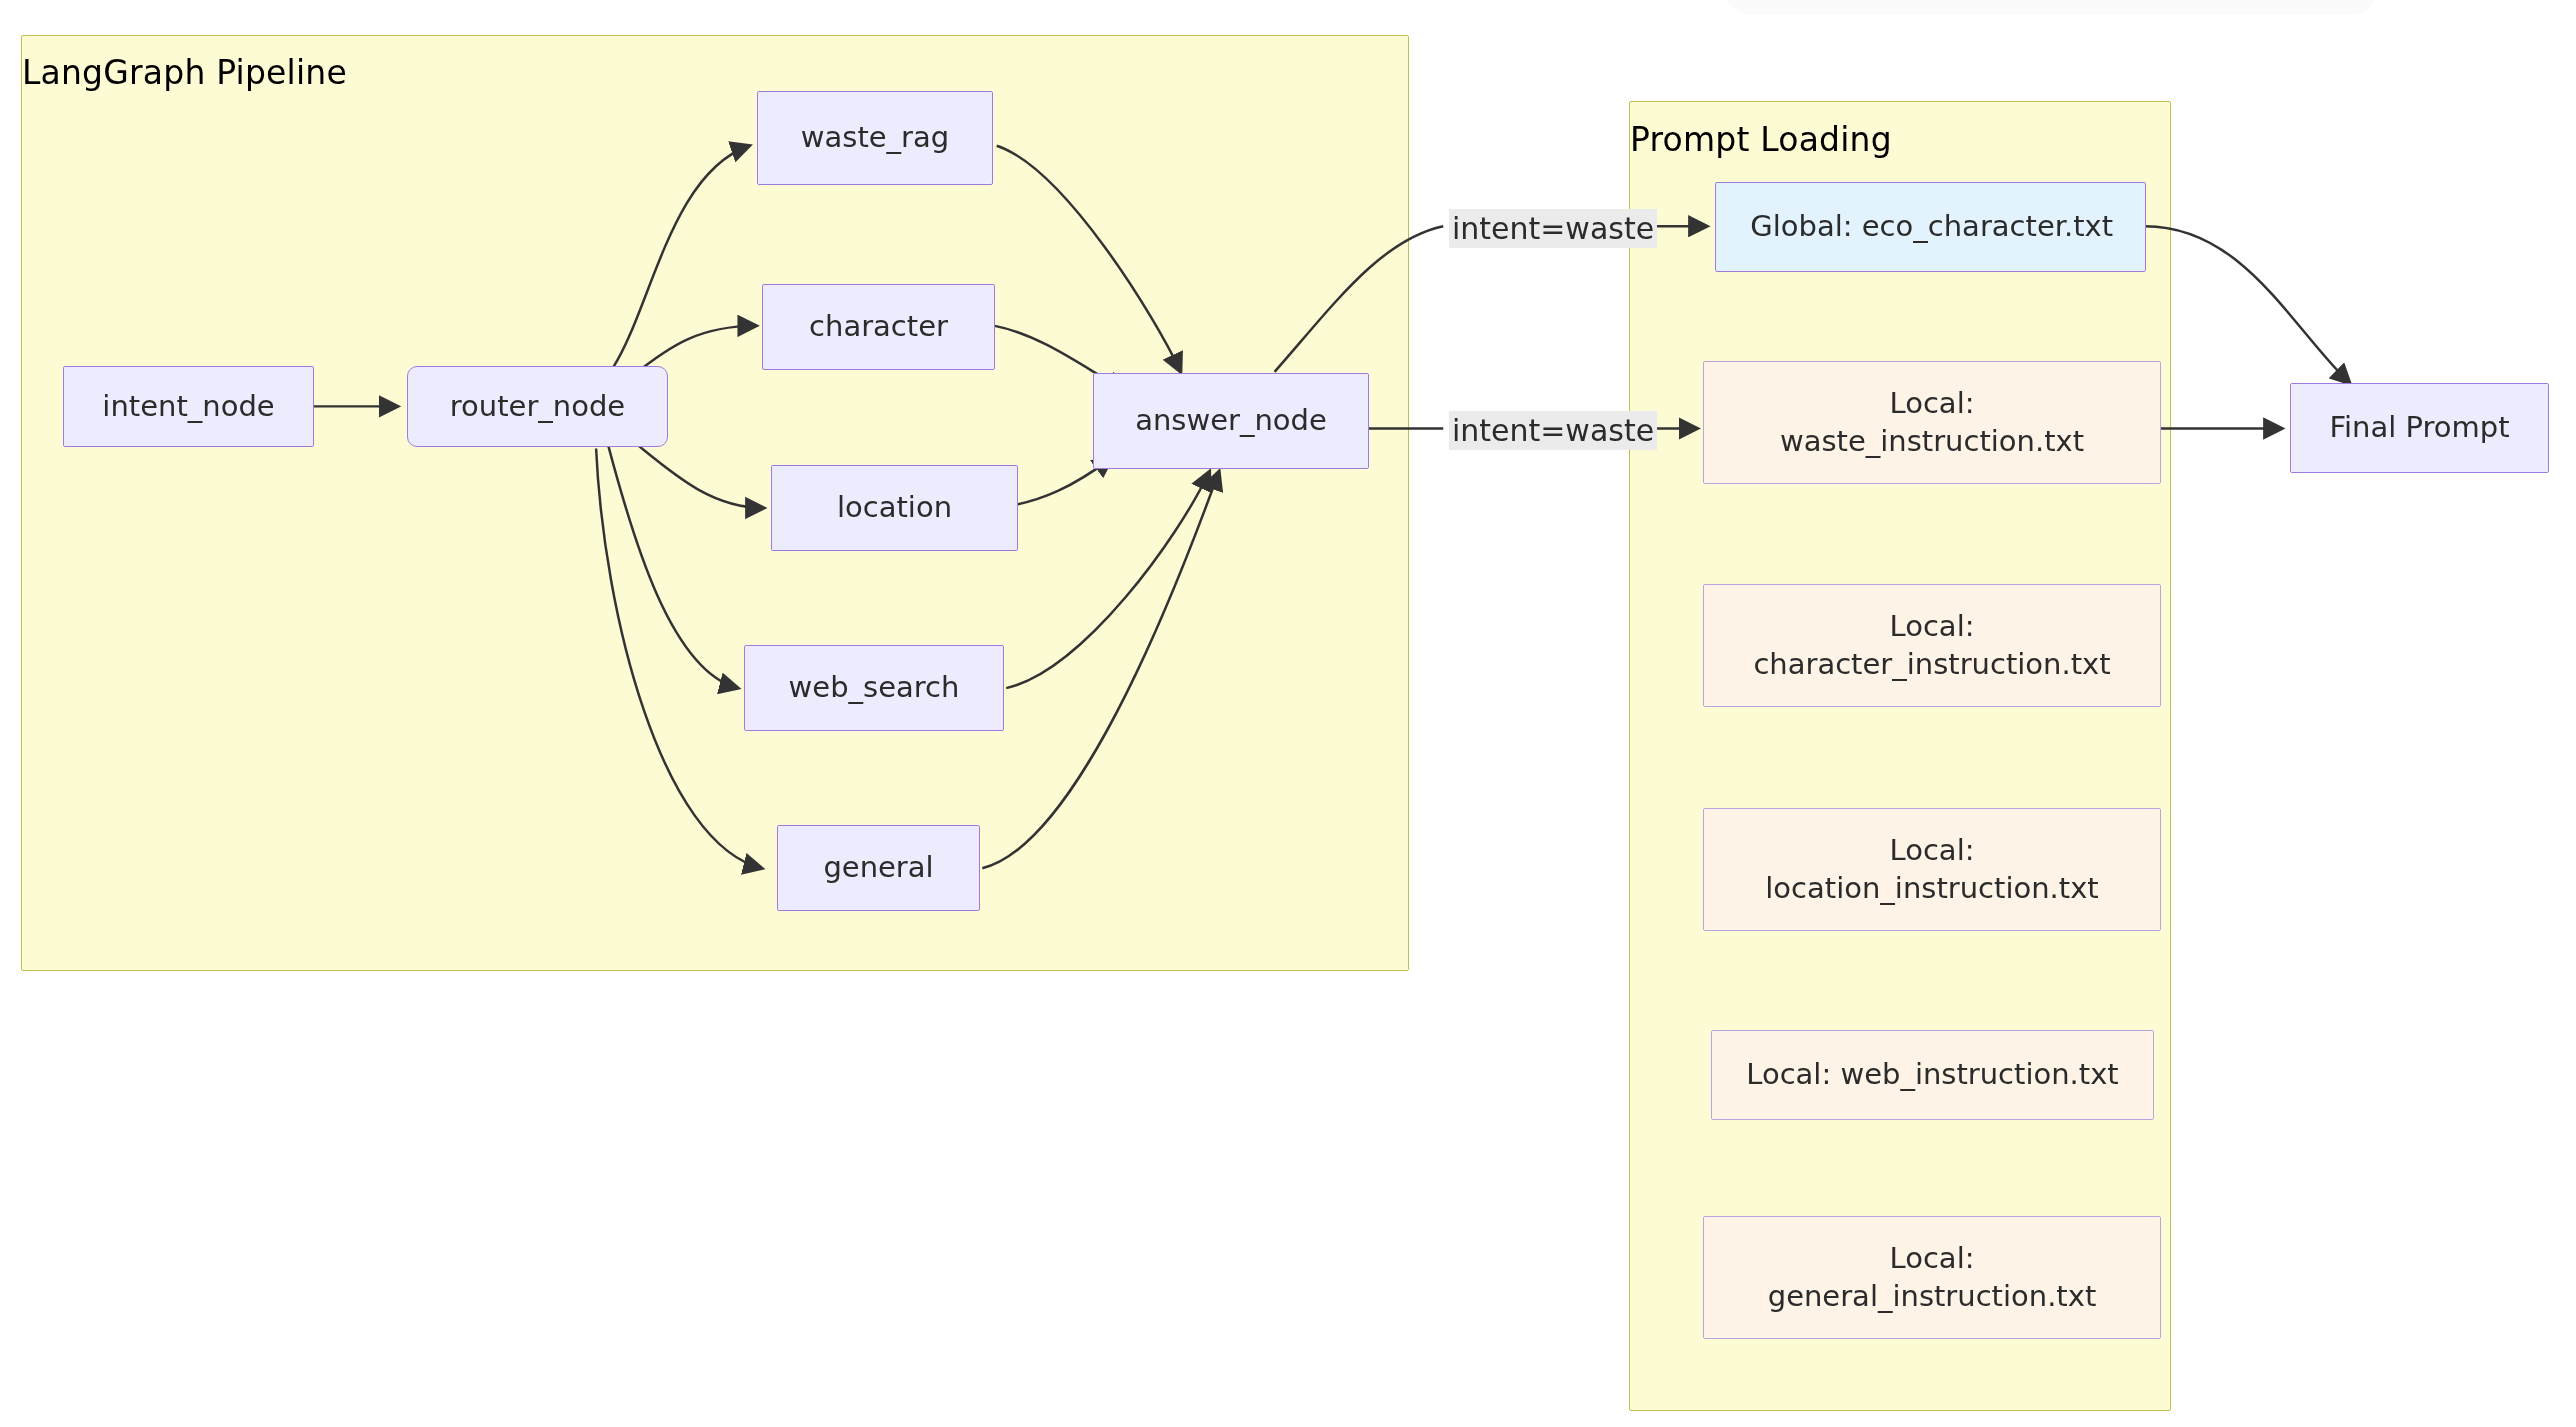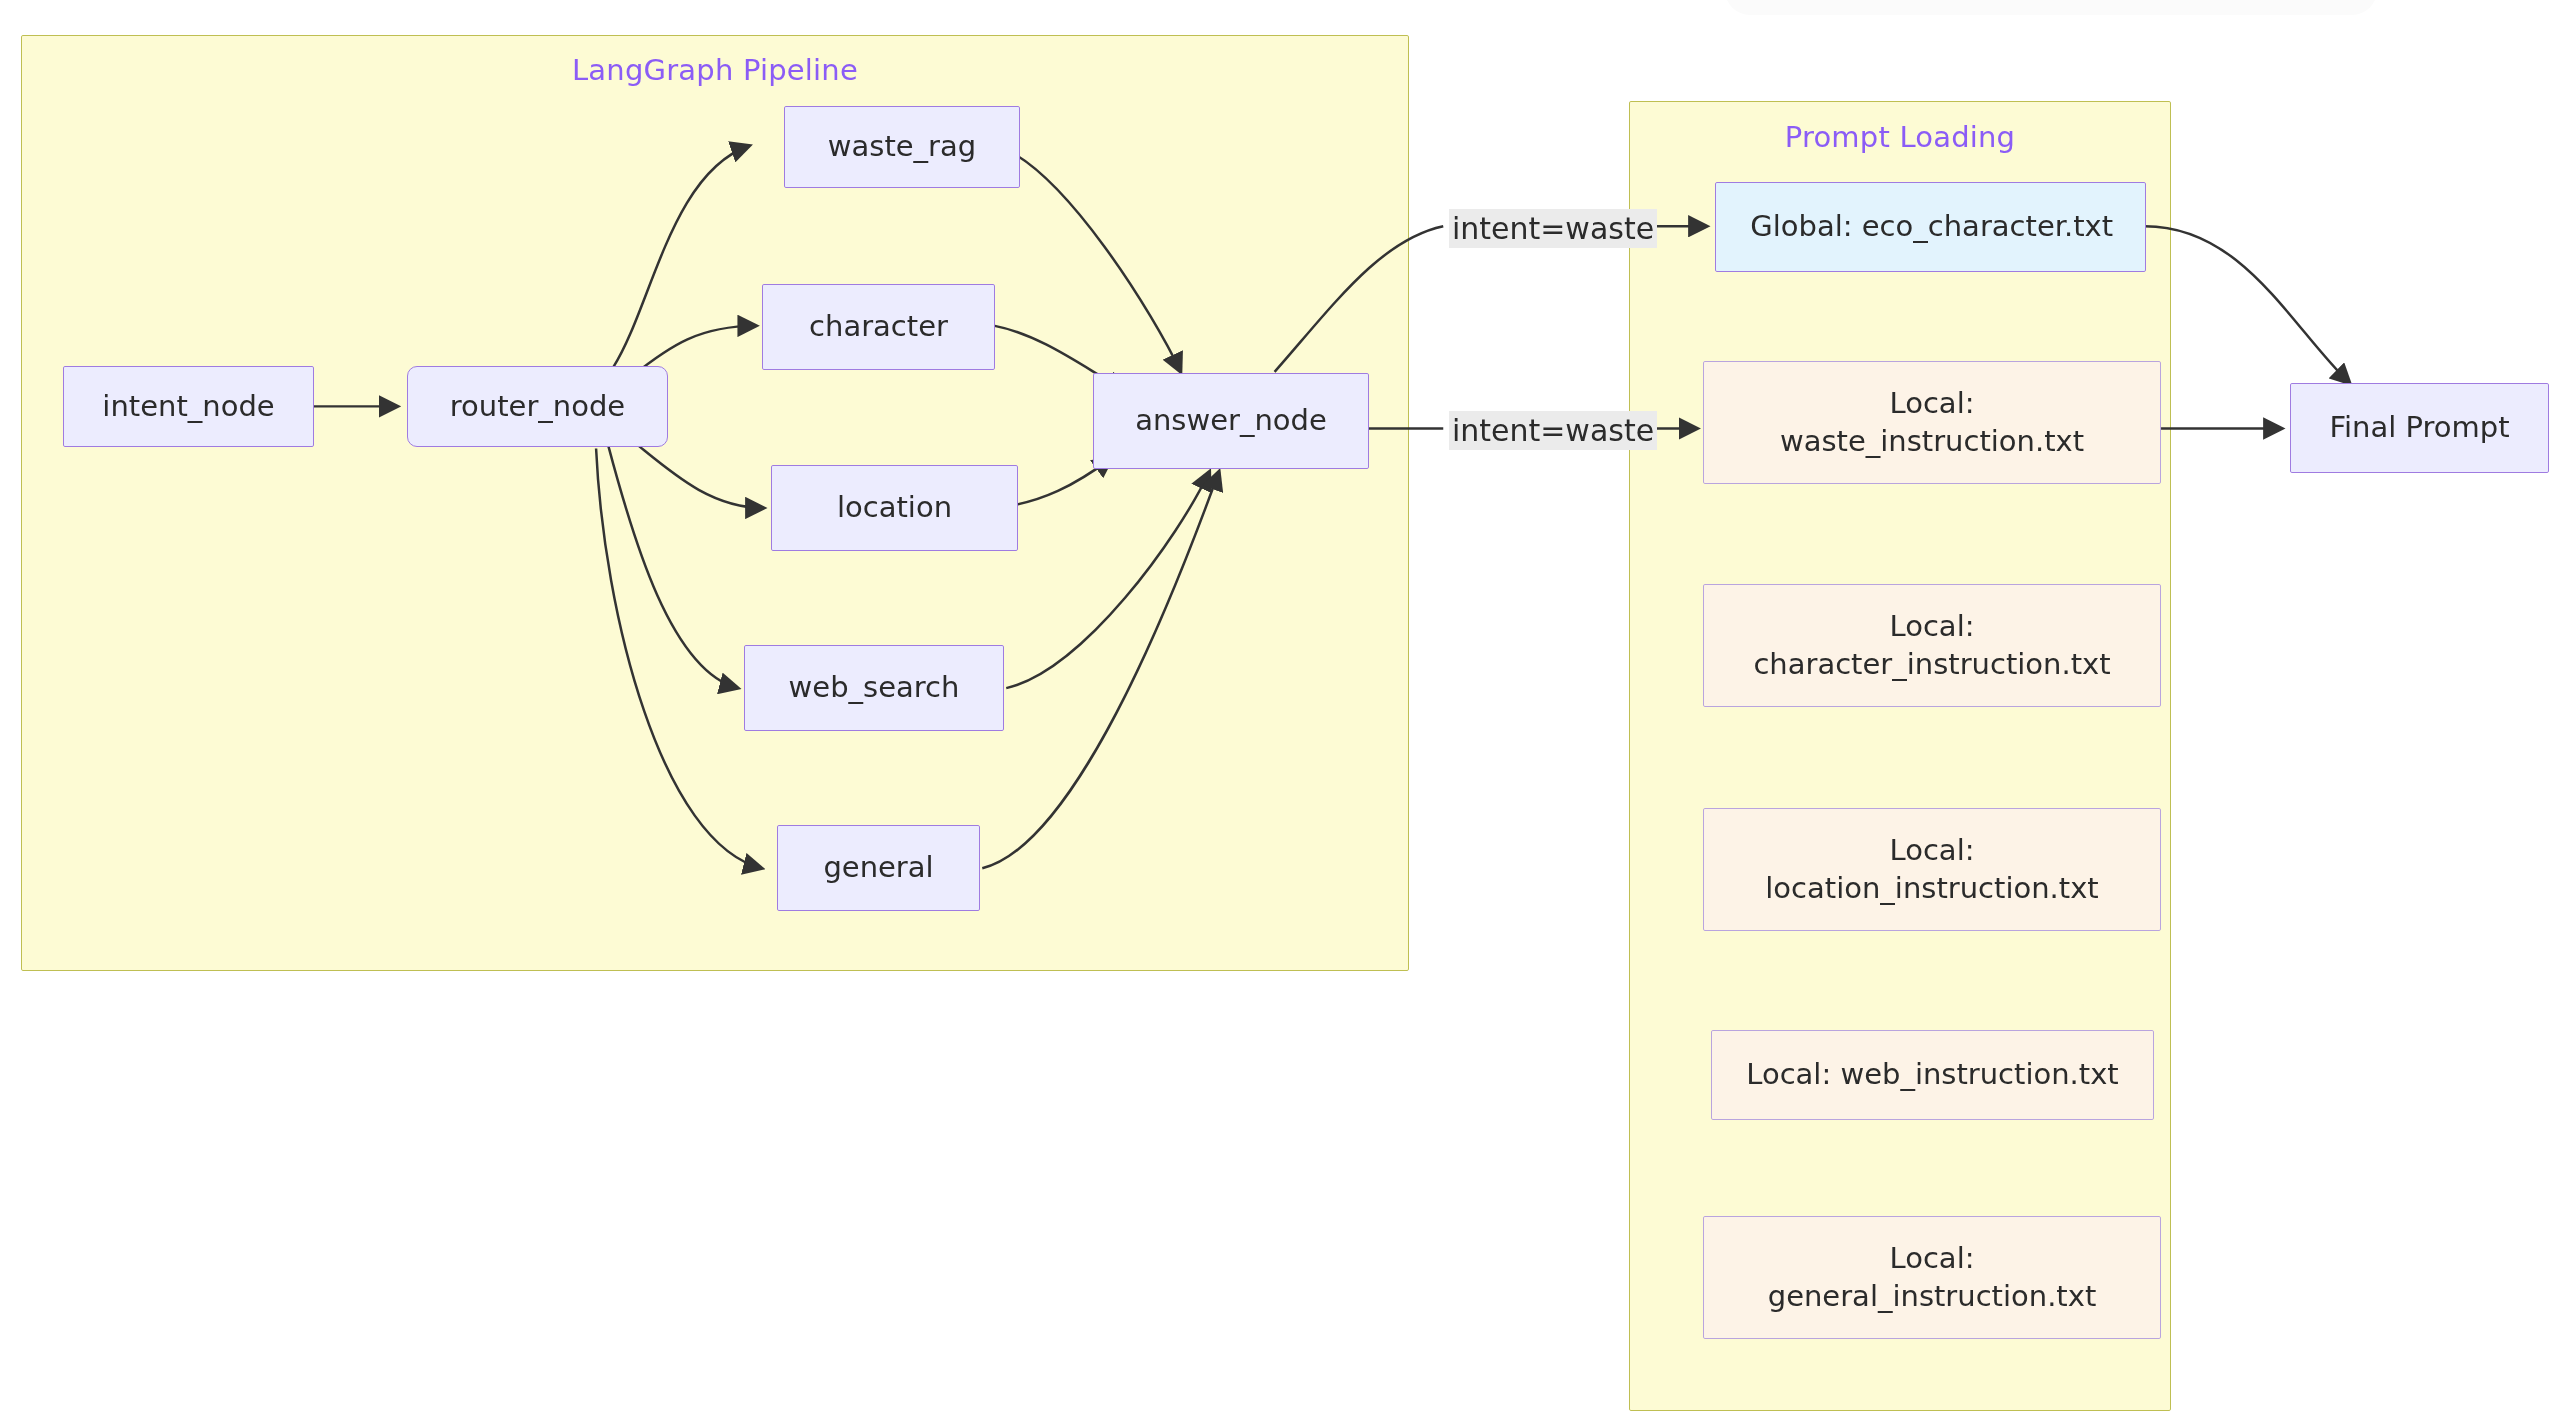--- a/index.html
+++ b/index.html
@@ -35,23 +35,22 @@
     position: absolute;
     background: #fdfbd4;
     border: 1.9px solid #bfbf52;
     box-sizing: border-box;
     border-radius: 1.9px;
   }
   .subgraph-title {
     position: absolute;
     left: 0;
     width: 100%;
-    text-align: center;
-    font-size: 29px;
-    color: #8b5cf6;
+    font-size: 33px;
+    color: #000000;
     letter-spacing: 0.2px;
   }
 
   
   .node {
     position: absolute;
     box-sizing: border-box;
     display: flex;
     align-items: center;
     justify-content: center;
@@ -153,21 +152,21 @@
   </svg>
 
   <div class="node lilac" style="left:63px; top:366px; width:251px; height:81px;">
     <span>intent_node</span>
   </div>
 
   <div class="node lilac" style="left:407px; top:366px; width:261px; height:81px;border-radius:10px;">
     <span>router_node</span>
   </div>
 
-  <div class="node lilac" style="left:757px; top:106px; width:236px; height:82px;margin-left:27px;">
+  <div class="node lilac" style="left:757px; top:91px; width:236px; height:94px;">
     <span>waste_rag</span>
   </div>
 
   <div class="node lilac" style="left:762px; top:284px; width:233px; height:86px;">
     <span>character</span>
   </div>
 
   <div class="node lilac" style="left:771px; top:465px; width:247px; height:86px;">
     <span>location</span>
   </div>

